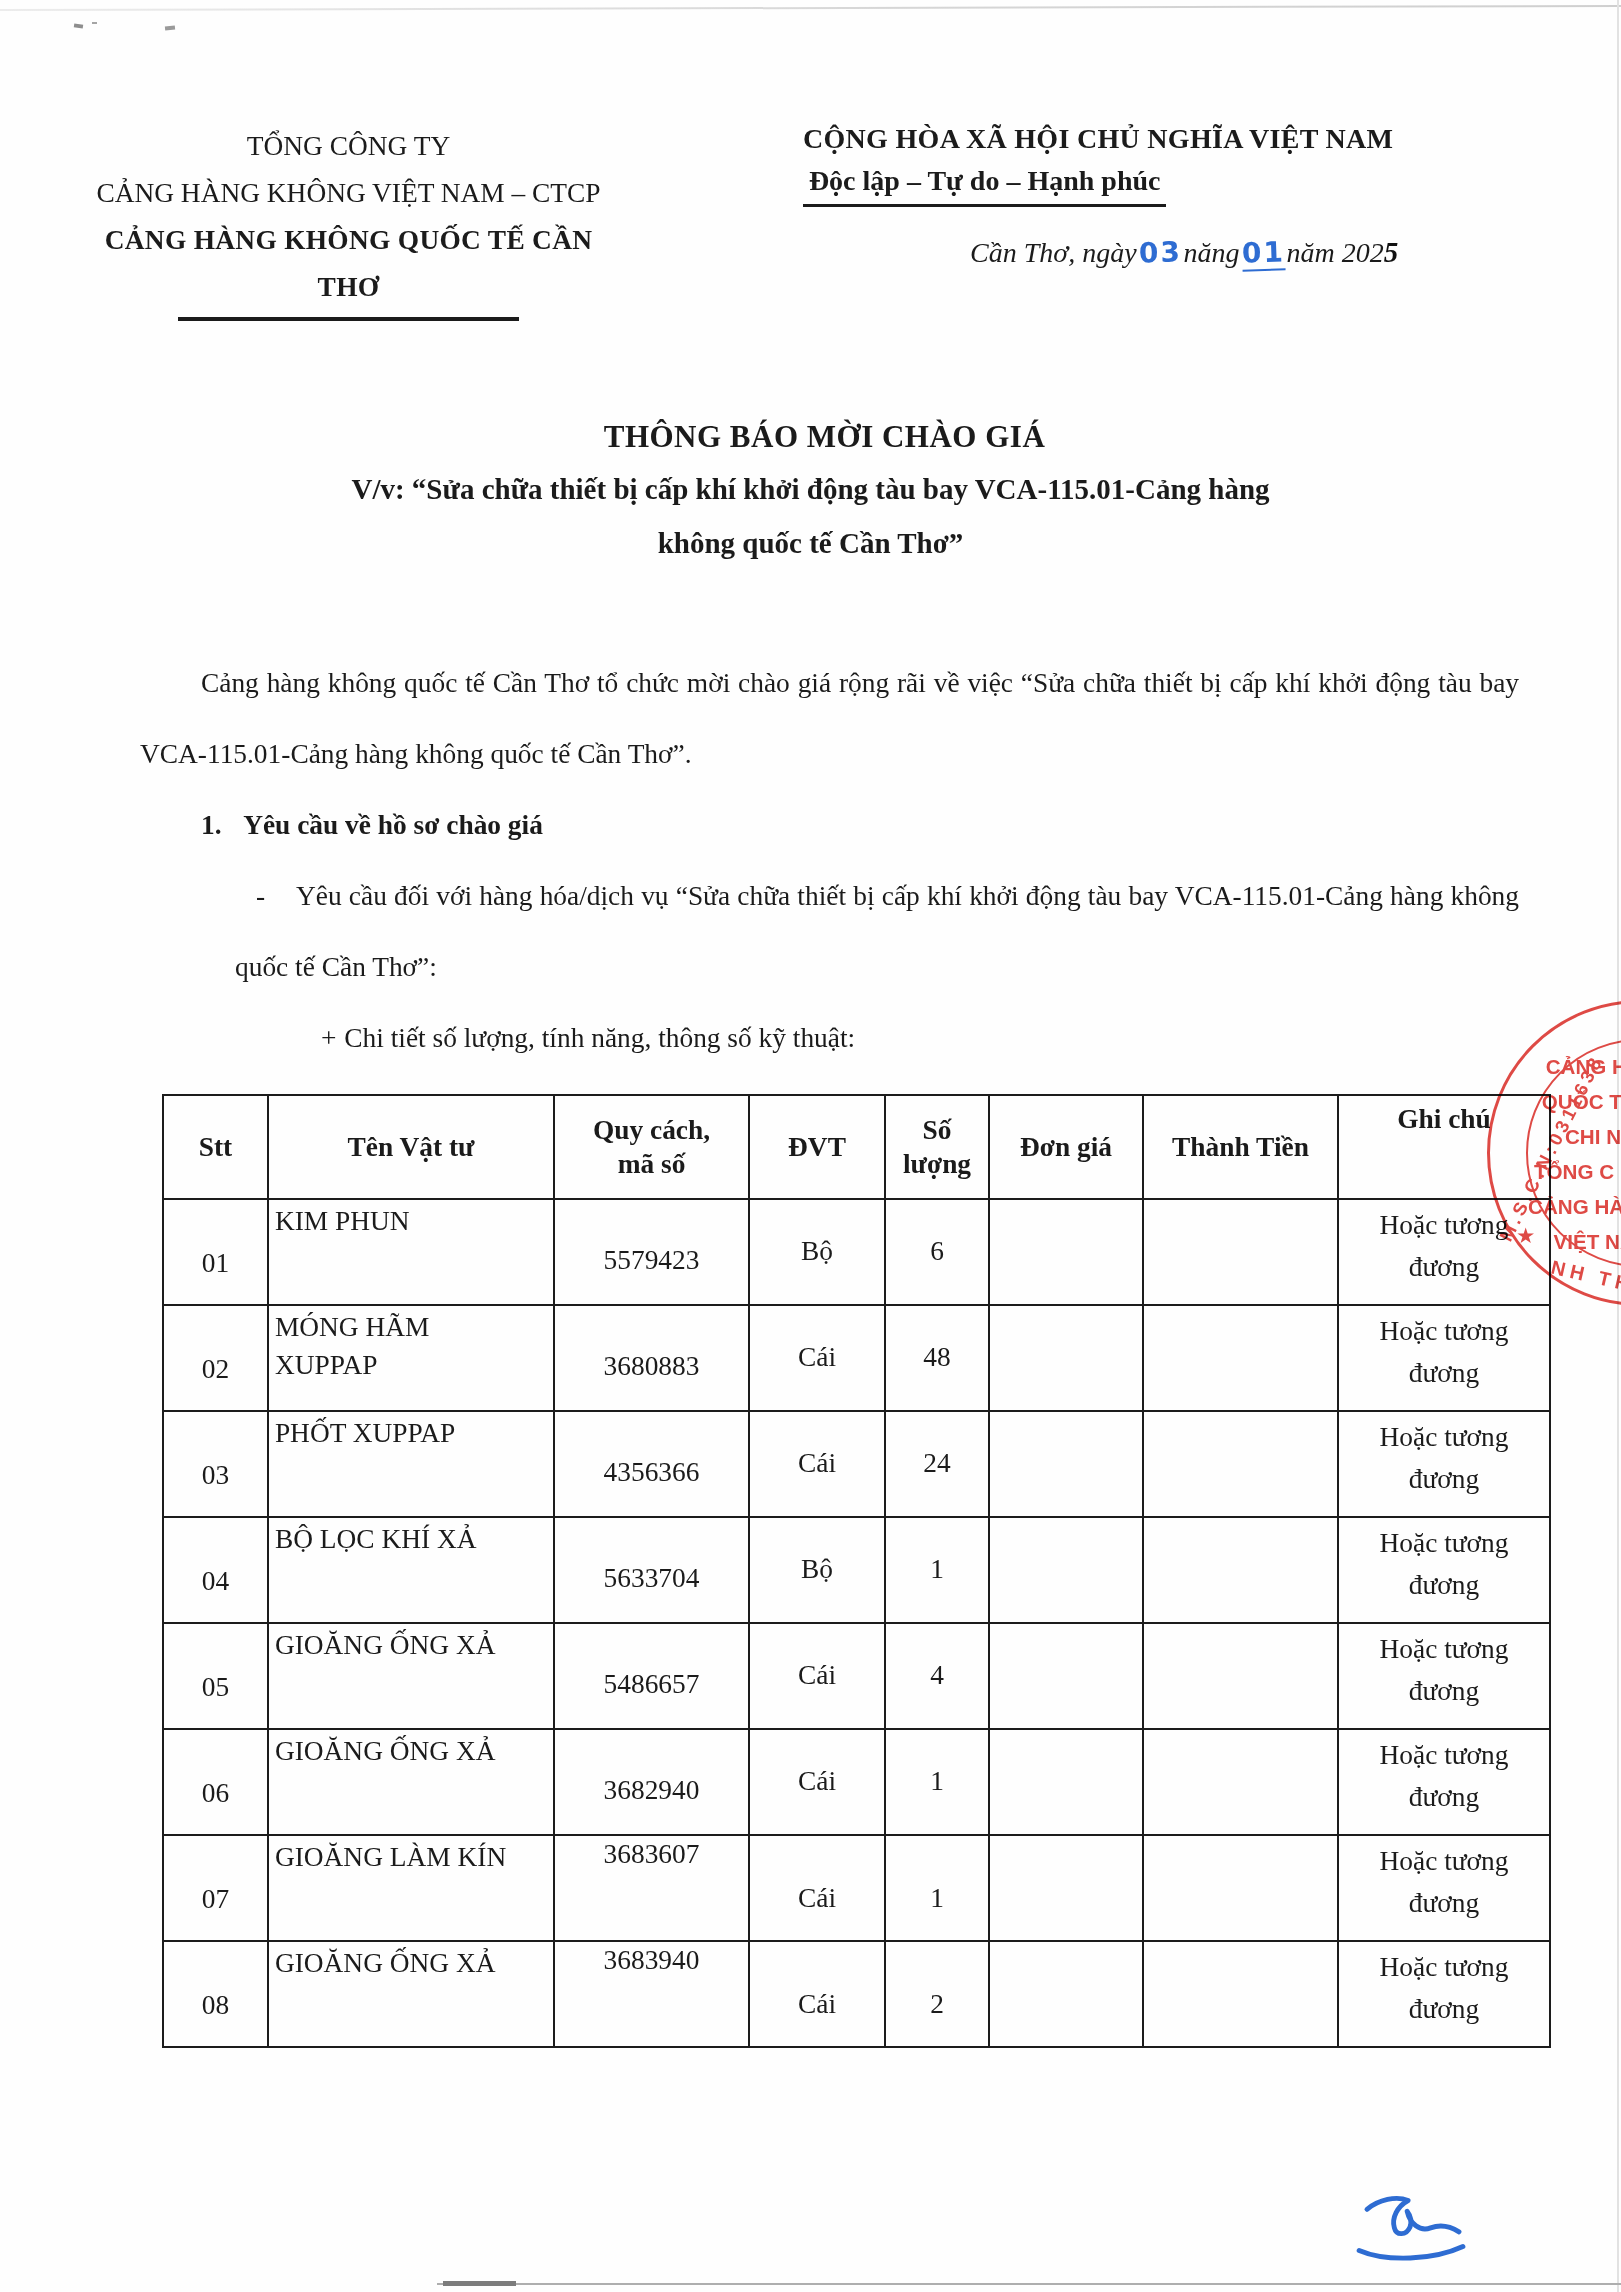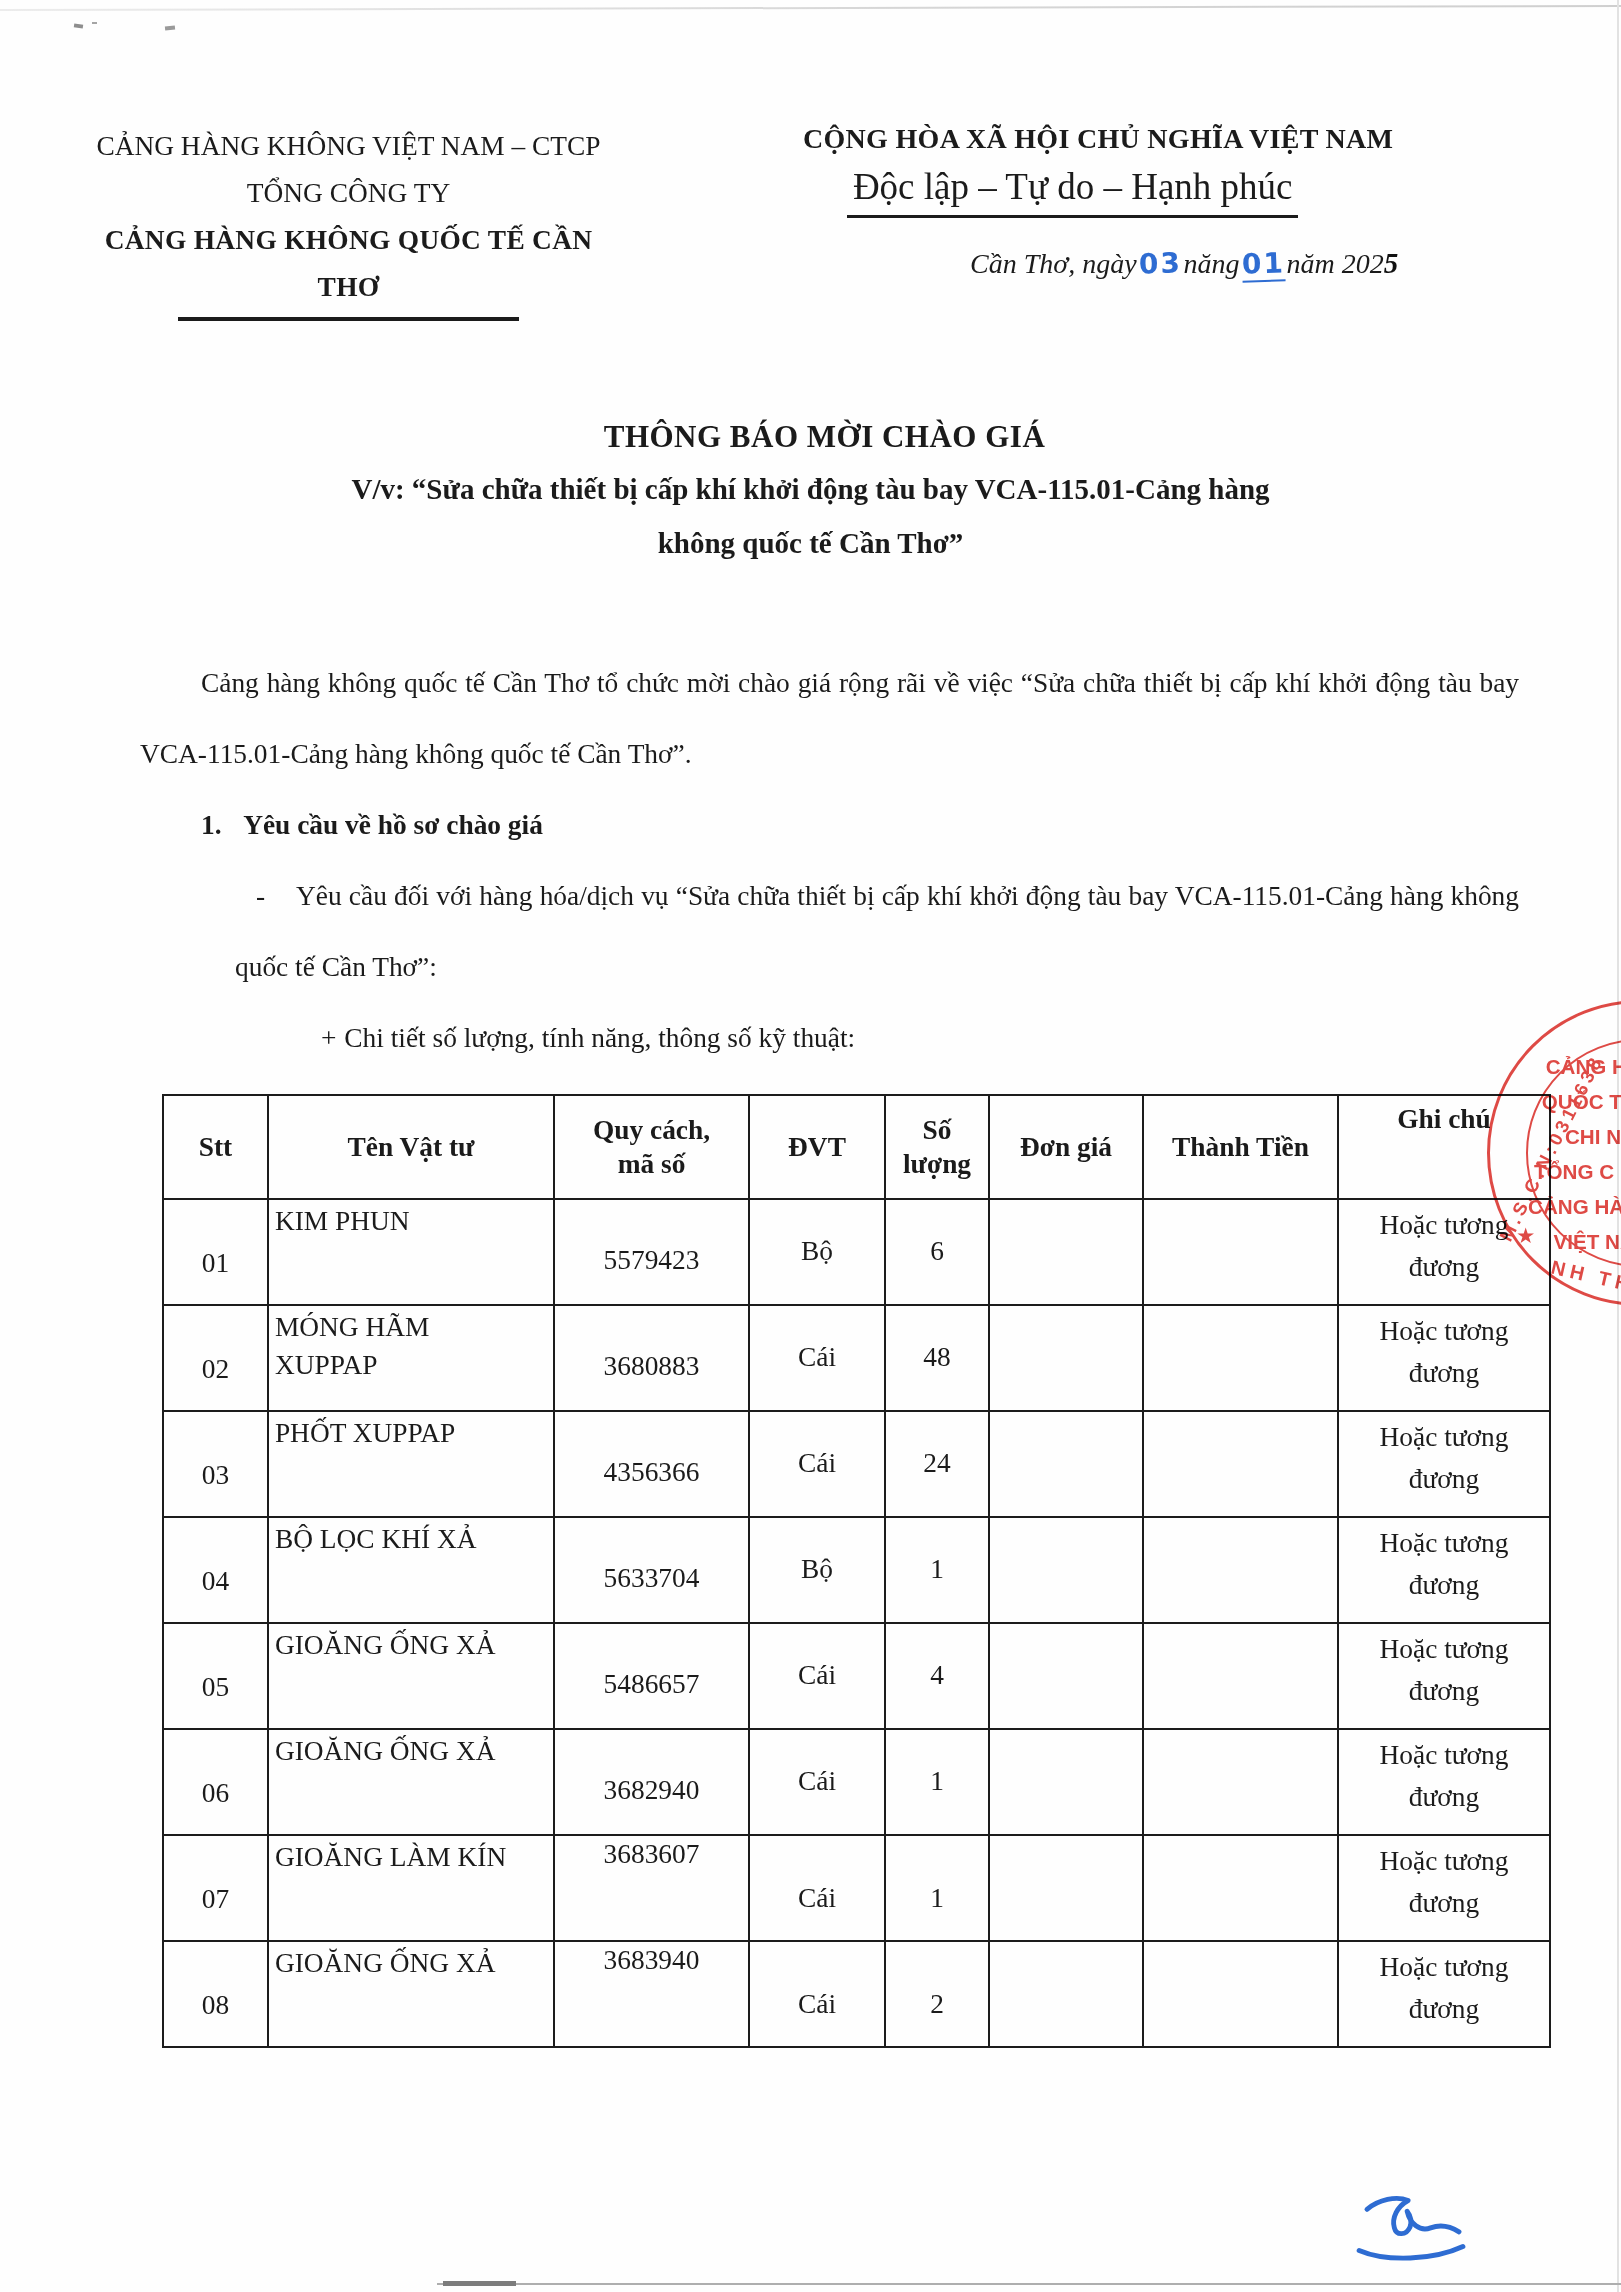--- a/index.html
+++ b/index.html
@@ -18,22 +18,22 @@
   .bottom-line { position:absolute; top:2283px; left:437px; width:1184px; height:2px; background:#aeaeae; }
   .bottom-line-dark { position:absolute; top:2281px; left:443px; width:73px; height:4.9px; background:#7c7c7c; }
 
   
   .head-row { display:flex; justify-content:space-between; padding:123px 63px 0 84px; }
   .head-left { width:529px; text-align:center; font-size:27.4px; line-height:1.72; }
   .head-left .l3 { font-weight:bold; letter-spacing:0.3px; }
   .head-left .rule { width:341px; height:3.9px; background:#1b1b1b; margin:5.9px auto 0; }
   .head-right { width:755px; text-align:left; }
   .head-right .l1 { font-weight:bold; font-size:28px; letter-spacing:0.3px; }
-  .head-right .l2 { display:inline-block; font-weight:normal; font-size:37px; margin-top:9.8px;
-    border-bottom:3.9px solid #1b1b1b; padding:0 5.9px 6.9px;margin-left:44px; }
+  .head-right .l2 { display:inline-block; font-weight:bold; font-size:28px; margin-top:9.8px;
+    border-bottom:3.9px solid #1b1b1b; padding:0 5.9px 6.9px; }
   .date-line { margin-top:29px; padding-left:167px; font-style:italic; font-size:28px; white-space:nowrap; }
   .hand { color:var(--ink_blue); font-style:normal; font-weight:bold;
     font-family:"DejaVu Sans",sans-serif; font-size:28px; letter-spacing:2px;
     display:inline-block; transform:rotate(-2deg); margin:0 2px; }
   .hand.u { border-bottom:2.9px solid var(--ink_blue); }
   .year-hand { font-weight:bold; font-size:29px; color:#111; }
 
   
   .doc-title { margin-top:98px; text-align:center; font-size:31px; font-weight:bold; letter-spacing:0.5px;padding-left:28px; }
   .doc-subject { margin-top:7.8px; text-align:center; font-size:29px; font-weight:bold; line-height:1.85; }
@@ -94,22 +94,22 @@
   <div class="top-line"></div>
   <div class="speck-a"></div>
   <div class="speck-b"></div>
   <div class="speck-c"></div>
   <div class="right-edge"></div>
   <div class="bottom-line"></div>
   <div class="bottom-line-dark"></div>
 
   <div class="head-row">
     <div class="head-left">
+      <div>TỔNG CÔNG TY</div>
       <div>CẢNG HÀNG KHÔNG VIỆT NAM – CTCP</div>
-      <div>TỔNG CÔNG TY</div>
       <div class="l3">CẢNG HÀNG KHÔNG QUỐC TẾ CẦN THƠ</div>
       <div class="rule"></div>
     </div>
     <div class="head-right">
       <div class="l1">CỘNG HÒA XÃ HỘI CHỦ NGHĨA VIỆT NAM</div>
       <div><span class="l2">Độc lập – Tự do – Hạnh phúc</span></div>
       <div class="date-line">
         <span>Cần Thơ, ngày</span><span class="hand">03</span><span>năng</span><span class="hand u">01</span><span>năm</span>&nbsp;<span>202</span><span class="year-hand">5</span>
       </div>
     </div>

